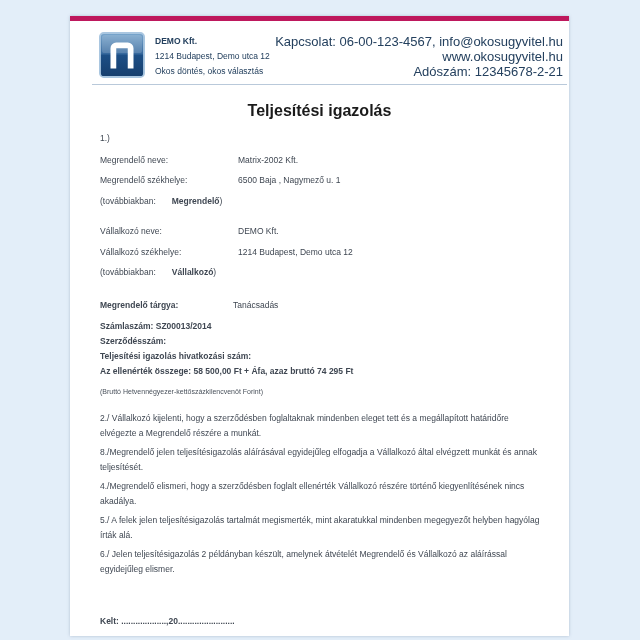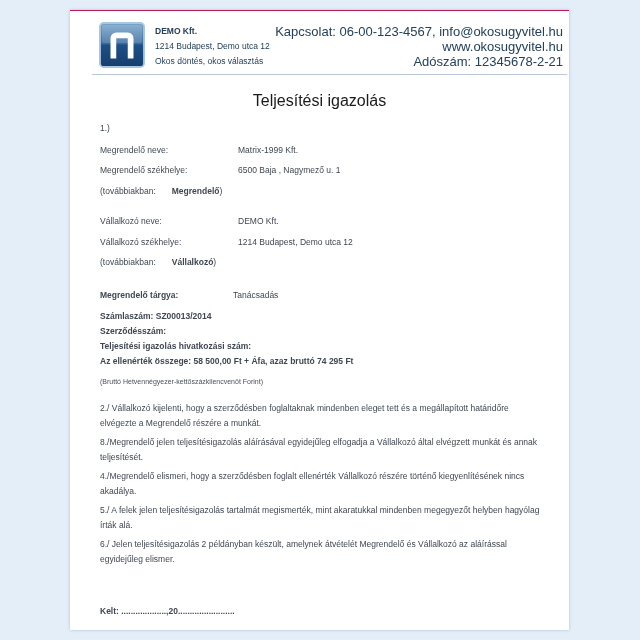--- a/index.html
+++ b/index.html
@@ -4,37 +4,37 @@
 <style>
   html, body { margin:0; padding:0; }
   body {
     width:640px; height:640px;
     background:#e3eef9;
     font-family:"Liberation Sans", sans-serif;
     position:relative;
     overflow:hidden;
   }
   .page {
-    position:absolute; left:70px; top:10px;
+    position:absolute; left:70px; top:16px;
     width:499px; height:620px;
     background:#ffffff;
     box-shadow:0 0 3px rgba(90,110,140,.35);
-    border-top:1px solid #be185d;
+    border-top:5px solid #be185d;
     box-sizing:border-box;
   }
   
   .header { display:flex; align-items:flex-start; padding:11px 6px 0 29px; }
   .logo { width:46px; height:46px; margin-right:10px; flex-shrink:0; }
   .logo svg { display:block; width:46px; height:46px; }
   .header-left { font-size:8.5px; color:#24405e; line-height:15px; padding-top:2px; }
   .company-name { font-weight:bold; }
   .header-right { margin-left:auto; text-align:right; font-size:13px; color:#24405e; line-height:15px; padding-top:2px; }
   .divider { border-bottom:1px solid #b9c9da; margin:5px 2px 0 22px; height:0; }
   
-  .title { text-align:center; font-size:16px; font-weight:normal; color:#1a1a1a; margin:16px 0 0 0; line-height:20px; }
+  .title { text-align:center; font-size:16px; font-weight:bold; color:#1a1a1a; margin:16px 0 0 0; line-height:20px; }
   
   .content { margin:12px 28px 0 30px; color:#3f4752; font-size:8.5px; }
   .secnum { margin:0 0 10px 0; line-height:11.5px; }
   .row { display:flex; margin-bottom:9px; line-height:11.5px; }
   .row .label { width:138px; flex-shrink:0; }
   .b { font-weight:bold; }
   .alias { margin:2px 0 19px 0; line-height:11.5px; }
   .alias .b { margin-left:16px; }
   .alias2 { margin-bottom:21px; }
   .subject { margin-bottom:0; }
@@ -82,21 +82,21 @@
   <div class="divider"></div>
 
   <h1 class="title">Teljesítési igazolás</h1>
 
   <div class="content">
 
     <p class="secnum">1.)</p>
 
     <div class="row">
       <span class="label">Megrendelő neve:</span>
-      <span>Matrix-1999 Kft.</span>
+      <span>Matrix-2002 Kft.</span>
     </div>
     <div class="row">
       <span class="label">Megrendelő székhelye:</span>
       <span>6500 Baja , Nagymező u. 1</span>
     </div>
     <div class="alias">
       <span>(továbbiakban:</span><span class="b">Megrendelő</span><span>)</span>
     </div>
 
     <div class="row">

